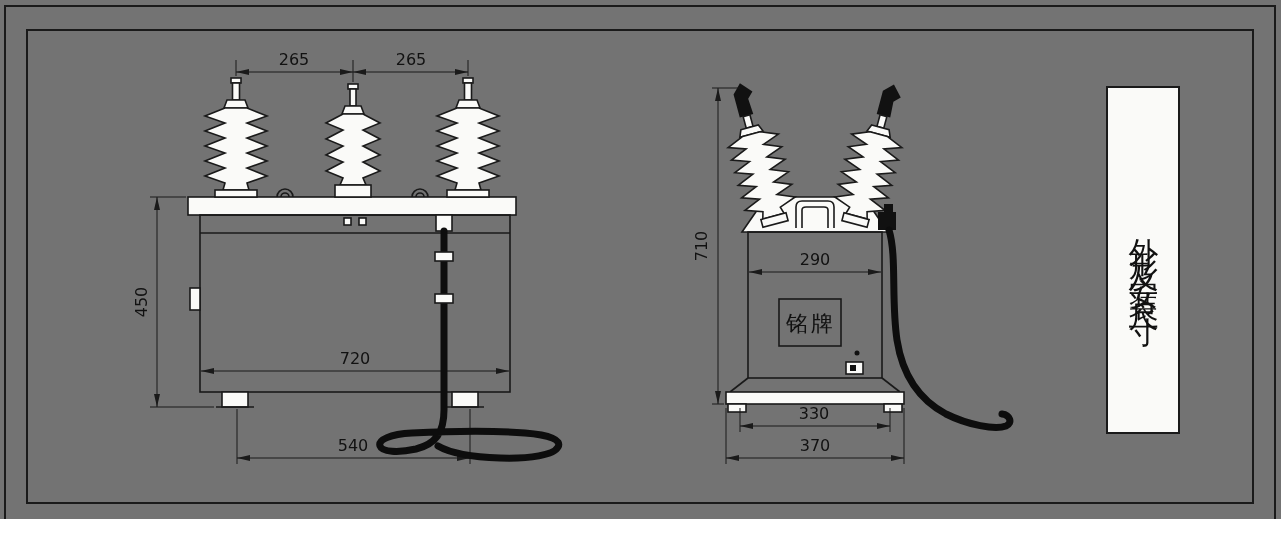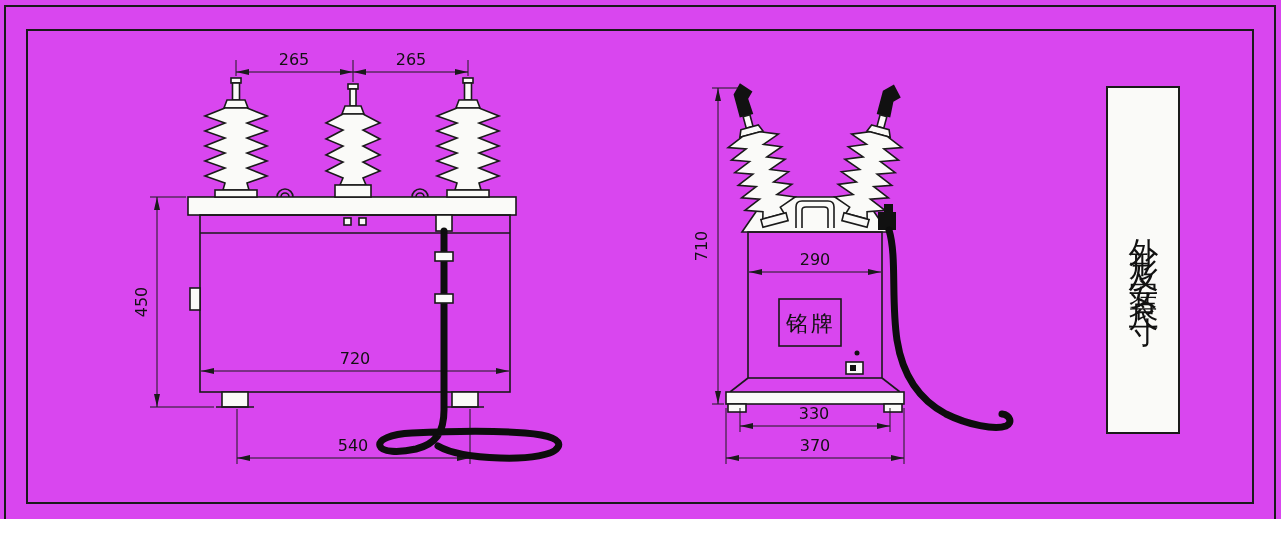--- a/index.html
+++ b/index.html
@@ -1,19 +1,19 @@
 <!DOCTYPE html>
 <html><head>
 <meta charset="utf-8">
 <style>
   html,body{margin:0;padding:0;background:#ffffff;}
   .page{
     position:relative;
     width:1281px;height:519px;
-    background:#d946ef;
+    background:#737373;
     font-family:"DejaVu Sans","Liberation Sans",sans-serif;
     overflow:hidden;
   }
   .page svg{position:absolute;left:0;top:0;}
   .ln{stroke:#1a1a1a;stroke-width:1.6;fill:none;}
   .fillbg{fill:#fafaf8;}
   .fillink{fill:#111;stroke:none;}
   .dim{stroke:#1a1a1a;stroke-width:1;fill:none;}
   .dim-text{
     font-family:"DejaVu Sans","Liberation Sans",sans-serif;

